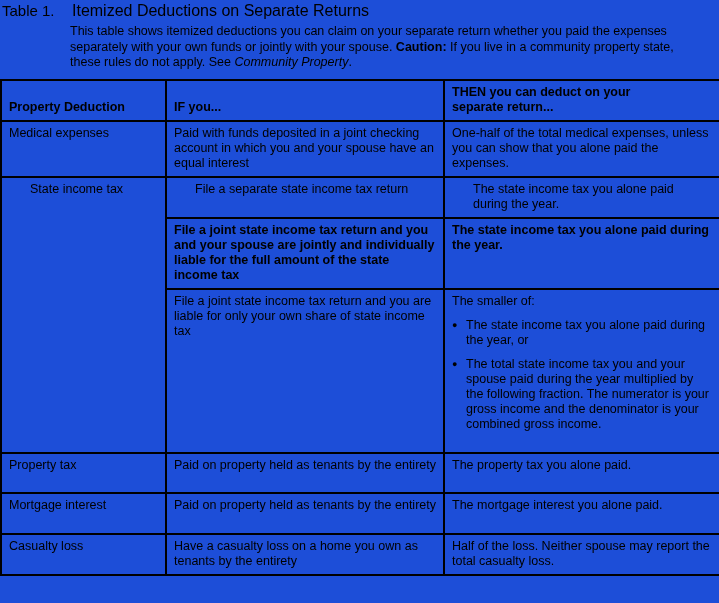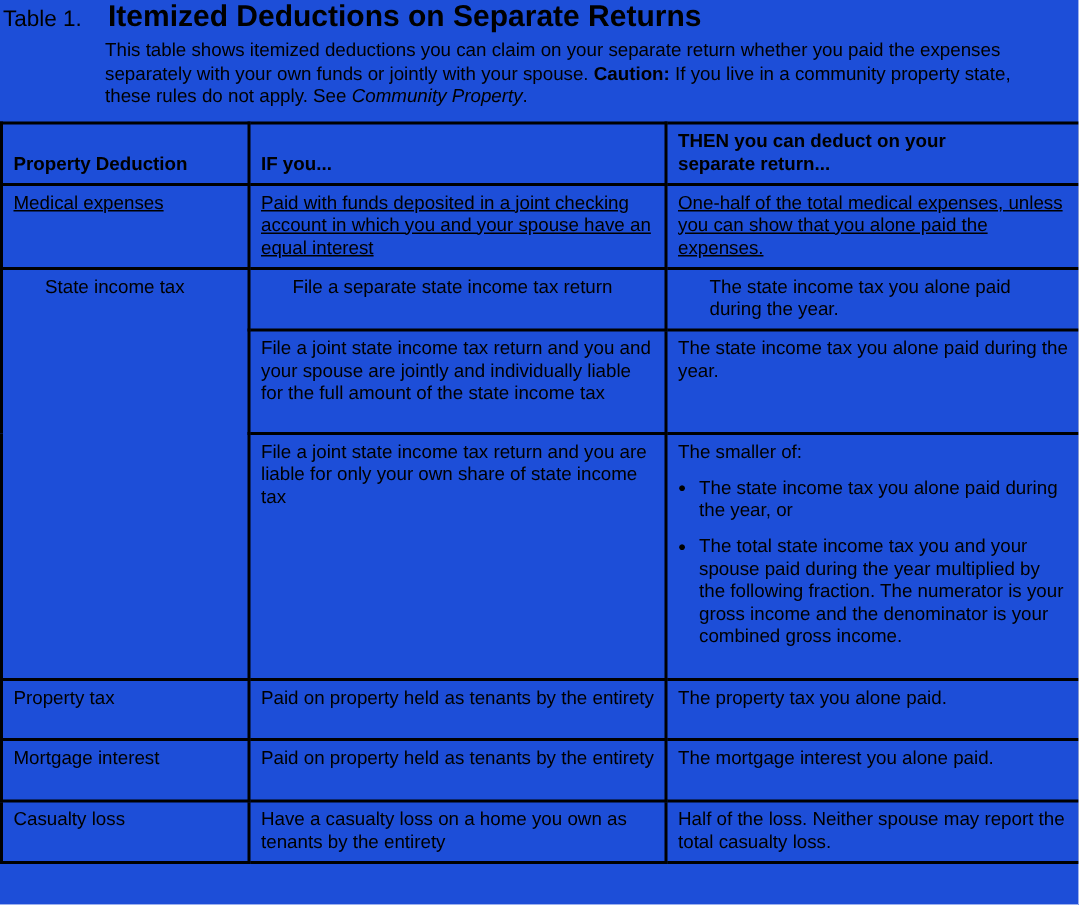--- a/index.html
+++ b/index.html
@@ -25,22 +25,22 @@
   .table-label {
     flex: 0 0 70px;
     padding-left: 2px;
     font-size: 15px;
     font-weight: 400;
     line-height: 18px;
     white-space: nowrap;
   }
   .doc-title {
     margin: 0;
-    font-size: 20px;
-    font-weight: 700;
+    font-size: 16px;
+    font-weight: 400;
     line-height: 18px;
   }
   .intro {
     margin: 4px 0 0 70px;
     width: 624px;
     font-size: 12.5px;
     line-height: 15.5px;
   }
   .intro b { font-weight: 700; margin-top: 16px; }
   .intro i { font-style: italic; }
@@ -66,23 +66,23 @@
     vertical-align: top;
     overflow: hidden;
   }
   table.deduct th {
     font-weight: 700;
     vertical-align: bottom;
   }
   th .th-wrap { max-width: 205px; }
 
   tr.r-header  th { height: 30px; }
-  tr.r-medical td { height: 45px; text-decoration: underline; }
+  tr.r-medical td { height: 45px; }
   tr.r-state1  td { height: 30px; padding-left: 28px; }
-  tr.r-state2  td { height: 58px; }
+  tr.r-state2  td { height: 58px; font-weight: bold; }
   tr.r-state3  td { height: 153px; }
   tr.r-prop    td { height: 29px; }
   tr.r-mort    td { height: 30px; }
   tr.r-cas     td { height: 29px; }
 
   ul.bullets {
     list-style: none;
     margin: 0;
     padding: 0;
   }

